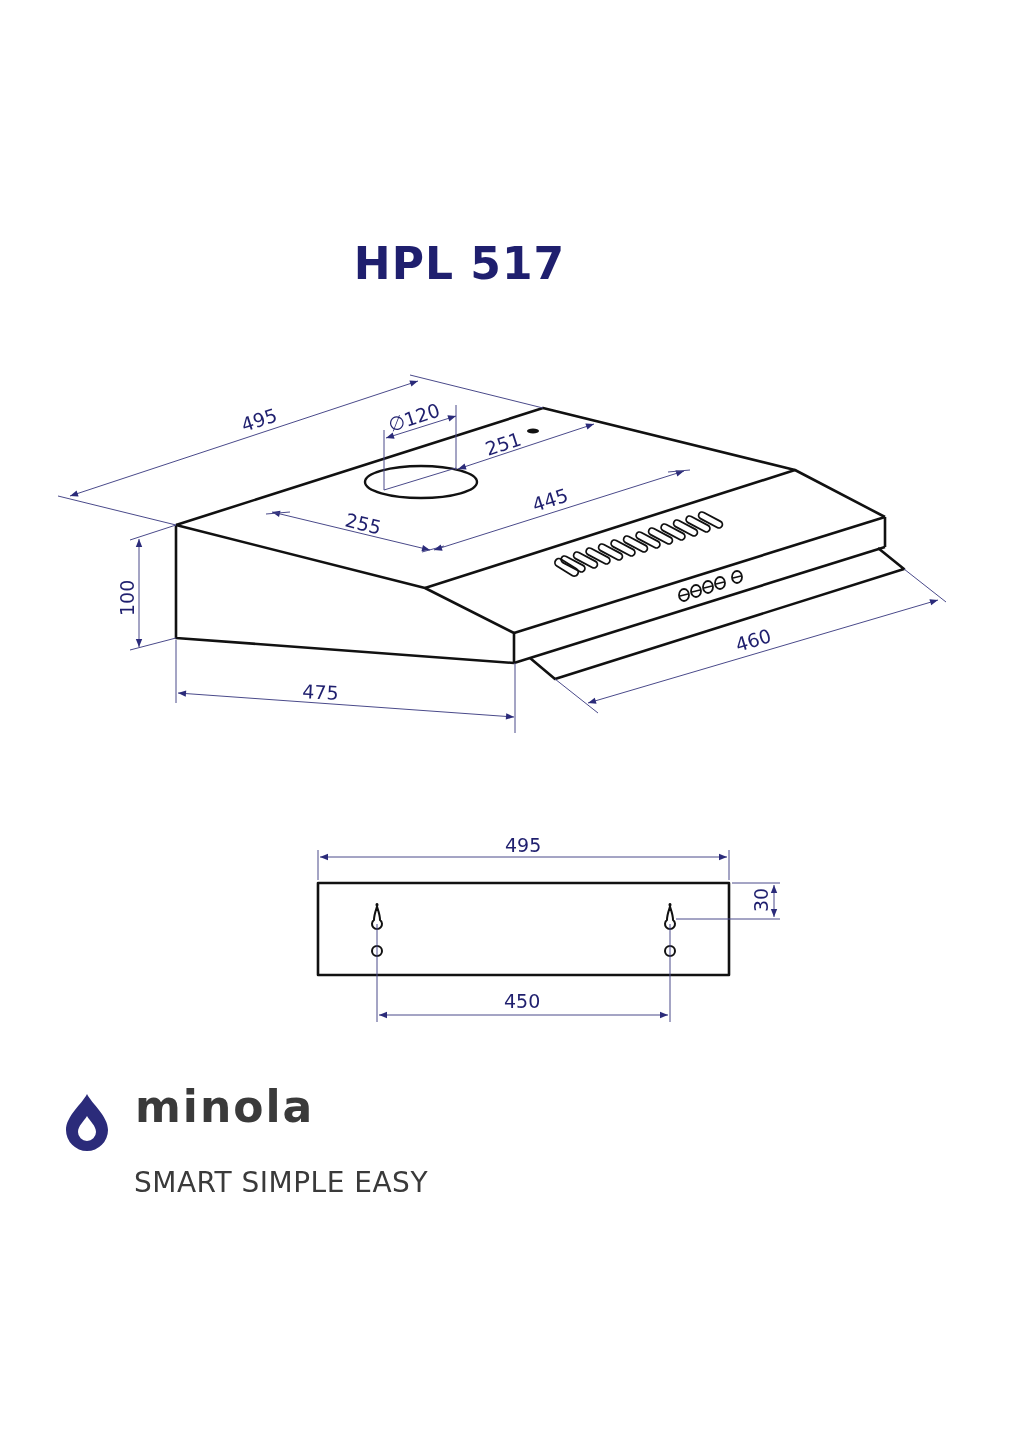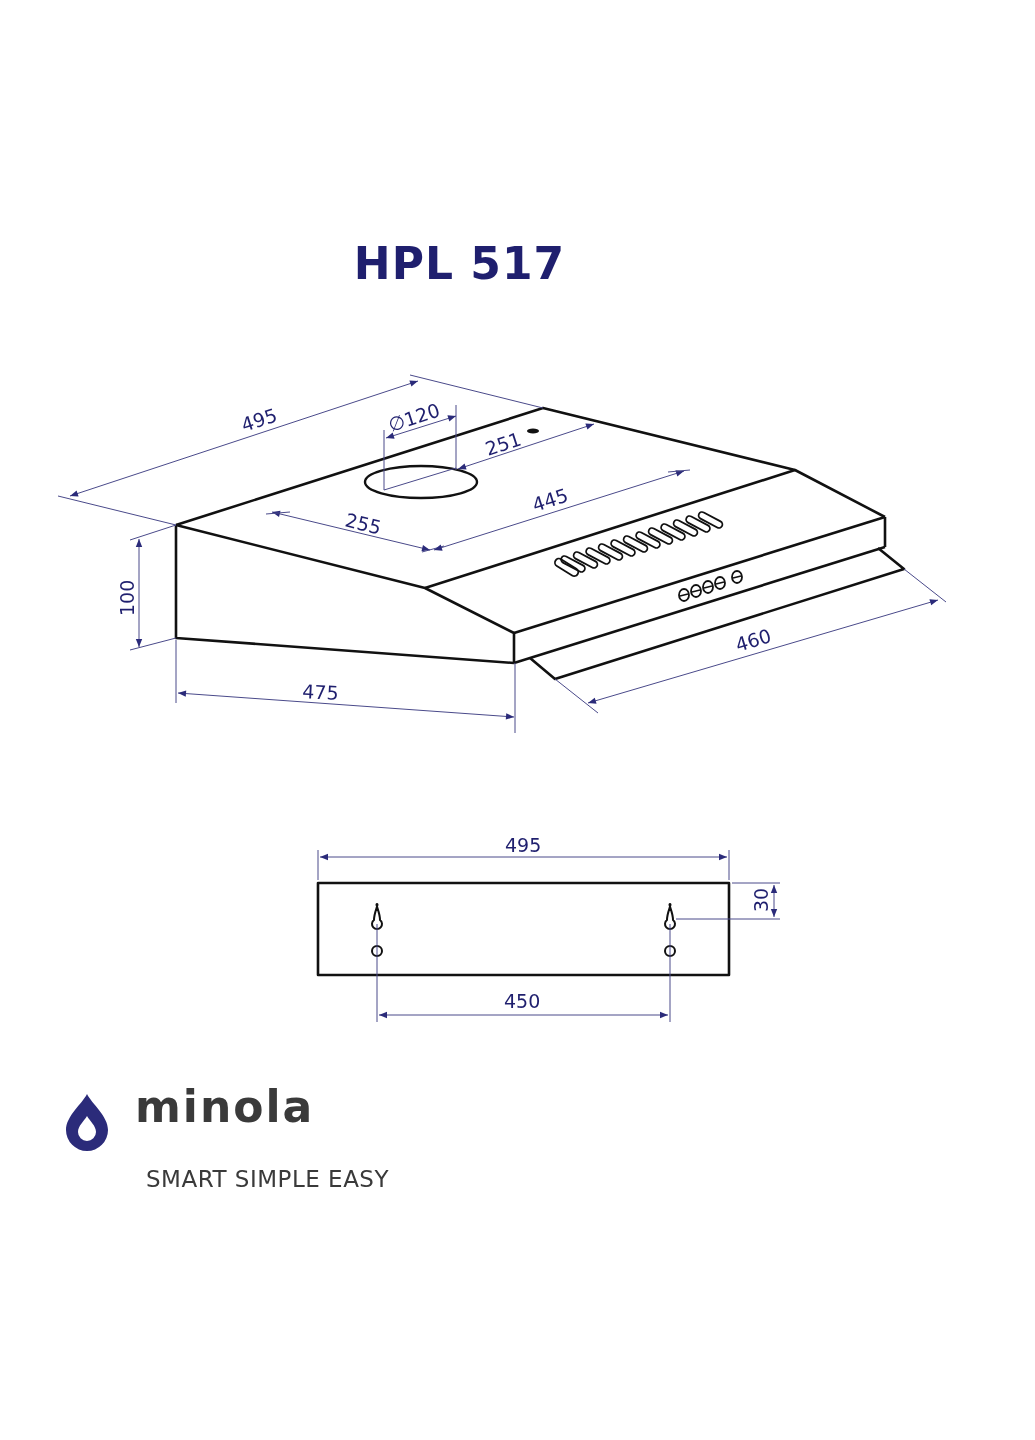--- a/index.html
+++ b/index.html
@@ -3,21 +3,21 @@
 <meta charset="utf-8">
 <style>
   html, body { margin:0; padding:0; background:#ffffff; }
   body { width:1035px; height:1440px; position:relative; overflow:hidden; font-family:"DejaVu Sans", sans-serif; }
   .title { position:absolute; left:0; width:919px; top:238px; text-align:center; font-family:"DejaVu Sans", sans-serif; font-weight:bold; font-size:44px; color:#1f1f6e; letter-spacing:1px; }
   svg.drawing { position:absolute; left:0; top:0; }
   .outline { stroke:#111111; stroke-width:2.6; fill:none; stroke-linejoin:round; }
   .dim { stroke:#4a4a8a; stroke-width:1; fill:none; }
   .dimtext { fill:#1f1f6e; font-family:"DejaVu Sans", sans-serif; font-size:19px; }
   .brand-word { position:absolute; left:135px; top:1085px; font-family:"DejaVu Sans", sans-serif; font-size:44px; font-weight:bold; color:#3a3a3a; letter-spacing:2px; line-height:1; }
-  .tagline { position:absolute; left:134px; top:1166px; font-family:"DejaVu Sans", sans-serif; font-size:23px; color:#3a3a3a; letter-spacing:0.5px;margin-left:12px; }
+  .tagline { position:absolute; left:134px; top:1166px; font-family:"DejaVu Sans", sans-serif; font-size:28px; color:#3a3a3a; letter-spacing:0.5px; }
   .drop { position:absolute; left:62px; top:1092px; }
 </style>
 </head>
 <body>
 
 <div class="title">HPL 517</div>
 
 <svg class="drawing" width="1035" height="1440" viewBox="0 0 1035 1440">
   <defs>
     <marker id="arr" viewBox="0 0 10 10" refX="10" refY="5" markerWidth="12" markerHeight="8" orient="auto-start-reverse" markerUnits="userSpaceOnUse">

